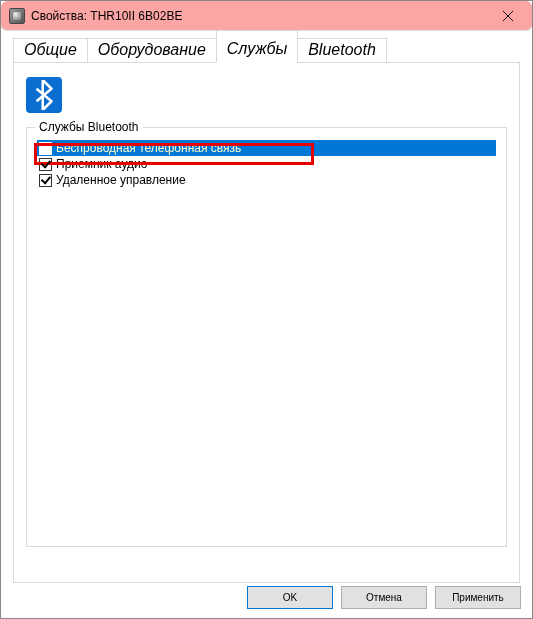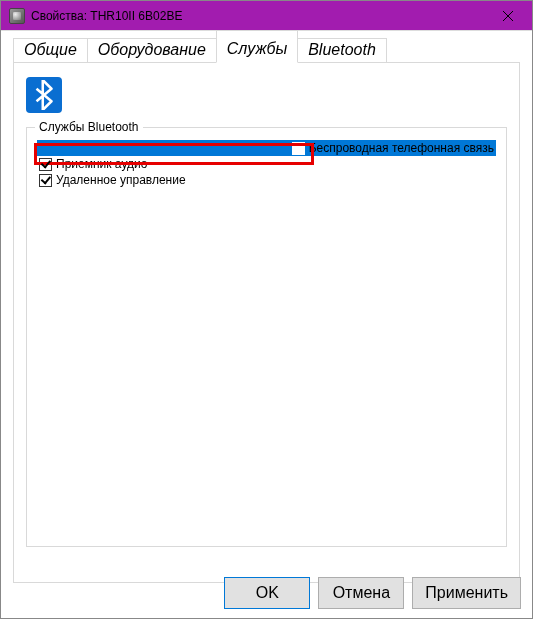--- a/index.html
+++ b/index.html
@@ -1,18 +1,18 @@
 <!DOCTYPE html>
 <html><head>
   <meta charset="utf-8">
   <style>
     * { box-sizing: border-box; margin: 0; padding: 0; }
     body { font-family: "Segoe UI", Tahoma, sans-serif; font-size: 12px; background: #fff; width: 533px; height: 619px; overflow: hidden; border: 1px solid #888; }
     
-    .titlebar { height: 30px; background: #a21caf; border-bottom: 1px solid #ddd; display: flex; align-items: center; padding: 0 2px 0 8px; }
+    .titlebar { height: 30px; background: #fca5a5; border-bottom: 1px solid #ddd; display: flex; align-items: center; padding: 0 2px 0 8px; border-radius: 6px; }
     .title-icon { width: 16px; height: 16px; background: linear-gradient(135deg, #999, #555); border: 1px solid #444; border-radius: 2px; margin-right: 6px; display: inline-block; position: relative; }
     .title-icon::after { content: ""; position: absolute; inset: 3px; background: radial-gradient(circle at 30% 30%, #eee, #777); border-radius: 1px; }
     .title-text { flex: 1; font-size: 12px; color: #000; }
     .close-btn { width: 45px; height: 29px; display: flex; align-items: center; justify-content: center; font-size: 12px; color: #000; cursor: pointer; }
     
     .dialog-body { padding: 10px 12px 0 12px; }
     
     .tab-strip { display: flex; align-items: flex-end; height: 21px; }
     .tab { padding: 2px 10px 3px 10px; border: 1px solid #d9d9d9; border-bottom: none; background: #fff; font-size: 16px; cursor: pointer; position: relative; margin-right: -1px; font-style: italic; }
     .tab.active { background: #fff; padding-top: 9px; padding-bottom: 4px; margin-bottom: -1px; z-index: 2; border-bottom: 1px solid #fff; }
@@ -22,29 +22,29 @@
     .info-row { display: flex; gap: 14px; }
     .bt-icon { width: 36px; height: 36px; background: #0a6ed1; border-radius: 4px; display: flex; align-items: center; justify-content: center; flex-shrink: 0; }
     .bt-icon svg { width: 22px; height: 30px; }
     .info-text { font-size: 12px; line-height: 1.35; color: #000; padding-top: 0; }
     
     .groupbox { border: 1px solid #d9d9d9; margin-top: 14px; padding: 8px 10px 6px 10px; position: relative; height: 420px; }
     .groupbox-legend { position: absolute; top: -8px; left: 8px; background: #fff; padding: 0 4px; font-size: 12px; color: #000; }
     
     .service-list { margin-top: 4px; }
     .service-item { display: flex; align-items: center; padding: 1px 2px; gap: 4px; min-height: 16px; font-size: 12px; white-space: nowrap; }
-    .service-item.highlighted { background: #0078d7; color: #000000; justify-content: flex-end; }
+    .service-item.highlighted { background: #0078d7; color: #fef9c3; }
     .service-item.highlighted .chk { background: #fff; border-color: #fff; }
     .chk { width: 13px; height: 13px; border: 1px solid #333; background: #fff; display: inline-flex; align-items: center; justify-content: center; flex-shrink: 0; cursor: pointer; }
     .chk.checked::after { content: ""; display: block; width: 4px; height: 7px; border: solid #000; border-width: 0 2px 2px 0; transform: rotate(40deg) translate(-1px, -1px); }
     
     .red-box { position: absolute; border: 3px solid #e60000; pointer-events: none; top: 15px; left: 7px; width: 280px; height: 22px; }
     
     .button-row { position: absolute; bottom: 10px; right: 12px; display: flex; gap: 8px; }
-    .btn { min-width: 86px; height: 32px; border: 1px solid #adadad; background: #e1e1e1; font-size: 16px; font-family: inherit; cursor: pointer; padding: 0 12px; }
+    .btn { min-width: 86px; height: 23px; border: 1px solid #adadad; background: #e1e1e1; font-size: 10px; font-family: inherit; cursor: pointer; padding: 0 12px; }
     .btn.default { border-color: #0078d7; }
   </style>
 </head>
 <body>
 
 <div class="titlebar">
   <span class="title-icon"></span>
   <span class="title-text">Свойства: THR10II 6B02BE</span>
   <div class="close-btn">
     <svg width="10" height="10" viewBox="0 0 10 10">

